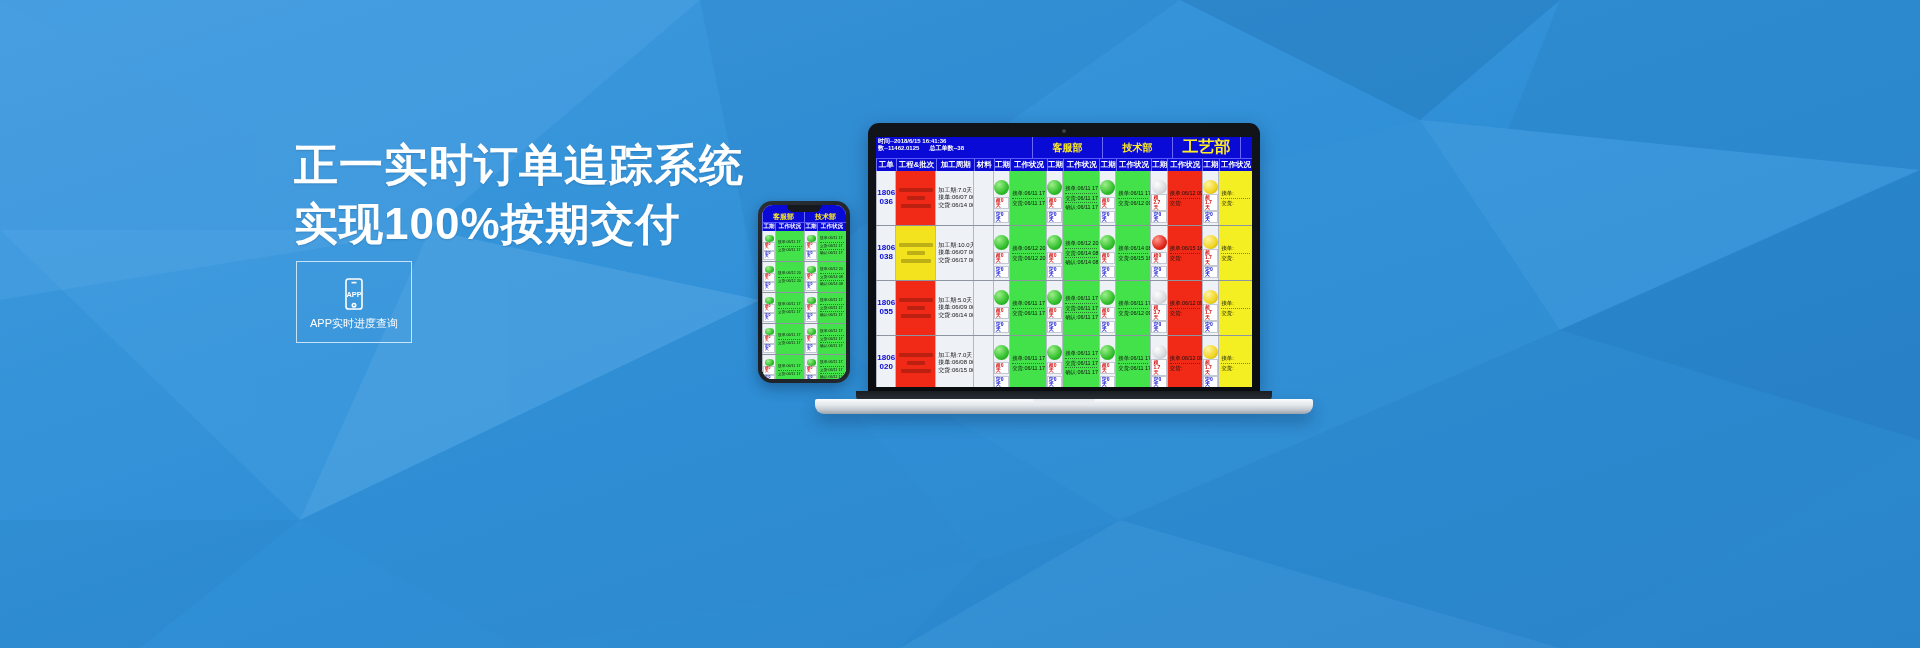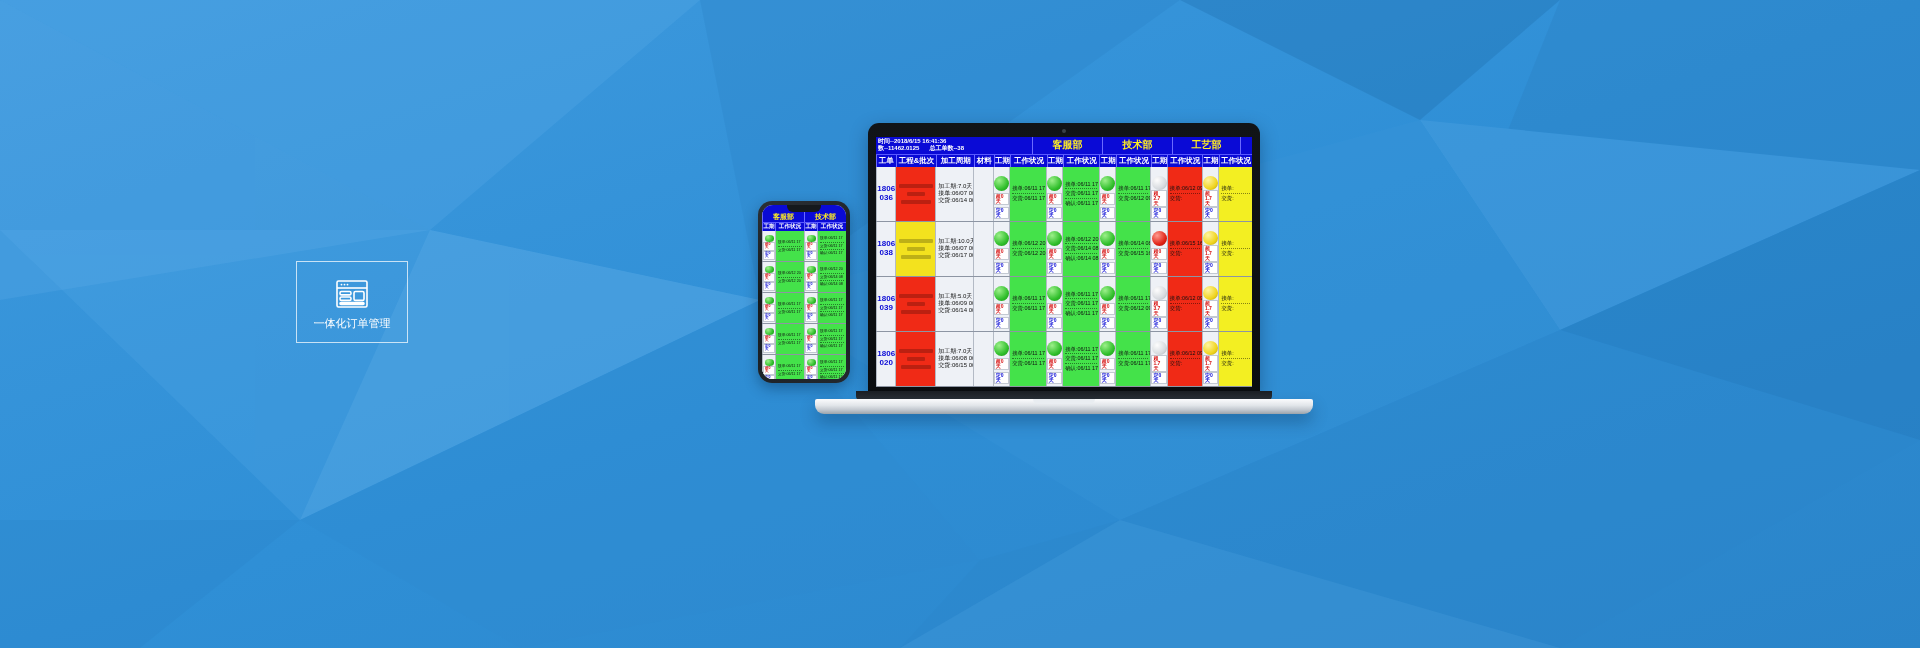--- a/index.html
+++ b/index.html
@@ -173,42 +173,39 @@
     </g>
     <g opacity=".16">
       <polygon points="430,230 760,300 300,520" fill="#7fc2f2"></polygon>
       <polygon points="1120,520 1560,648 900,648" fill="#66b3ec"></polygon>
       <polygon points="0,0 430,230 0,300" fill="#79bdf0"></polygon>
     </g>
   </svg>
 </div>
 
 <div class="copy">
+  <div class="headline">正一实时订单追踪系统</div>
+  <div class="headline">实现100%按期交付</div>
 </div>
 
 <div class="features">
 
-  <div class="feat">
+
+
+  <div class="feat wide">
     <span class="ic">
-      <svg width="34" height="30" viewBox="0 0 34 30" fill="none" stroke="#fff" stroke-width="1.6">
-        <rect x="2" y="2" width="30" height="26" rx="1.5"></rect>
-        <line x1="2" y1="9" x2="32" y2="9"></line>
-        <circle cx="6.5" cy="5.6" r="0.9" fill="#fff" stroke="none"></circle>
-        <circle cx="9.5" cy="5.6" r="0.9" fill="#fff" stroke="none"></circle>
-        <circle cx="12.5" cy="5.6" r="0.9" fill="#fff" stroke="none"></circle>
-        <rect x="5" y="12.5" width="11" height="3.4" rx="1.4"></rect>
-        <rect x="5" y="18" width="11" height="3.4" rx="1.4"></rect>
-        <rect x="19" y="12.5" width="10" height="8.9" rx="1.4"></rect>
-        <rect x="5" y="23.6" width="24" height="1.8" rx=".9"></rect>
+      <svg width="24" height="34" viewBox="0 0 24 34" fill="none" stroke="#fff" stroke-width="1.6">
+        <rect x="4" y="2" width="16" height="30" rx="2.6"></rect>
+        <line x1="9.5" y1="5.6" x2="14.5" y2="5.6"></line>
+        <circle cx="12" cy="28.2" r="1.7"></circle>
+        <text x="12" y="20" font-family="Liberation Sans, sans-serif" font-size="7.4" font-weight="bold" fill="#fff" stroke="none" text-anchor="middle">APP</text>
       </svg>
     </span>
-    <span class="cap">一体化订单管理</span>
+    <span class="cap">APP实时进度查询</span>
   </div>
-
-
 
 </div>
 
 <div class="devices">
 
   <div class="phone">
     <div class="phone-body">
       <div class="phone-screen">
         <div class="notch"></div>
         <div class="erp" id="phone-erp">
@@ -360,21 +357,21 @@
               <div class="erp-meta" style="width: 156px; font-size: 6px;">
                 <div class="l1">时间--2018/6/15 16:41:36</div>
                 <div class="l2">
                   <span>数--11462.0125</span>
                   <span>总工单数--38</span>
                 </div>
               </div>
               <div class="dept-row">
                 <div class="dept" style="width: 70px; font-size: 10px;">客服部</div>
                 <div class="dept" style="width: 70px; font-size: 10px;">技术部</div>
-                <div class="dept" style="width: 68px; font-size: 10px;">工艺部</div>
+                <div class="dept" style="width: 68px; font-size: 16px;">工艺部</div>
                 <div class="dept" style="width: 68px; font-size: 10px;">生产部</div>
               </div>
             </div>
             <div class="erp-head" style="font-size: 7.5px; height: 13px;">
               <div class="hc" style="width: 26px;">工单</div>
               <div class="hc" style="width: 54px;">工程&amp;批次</div>
               <div class="hc" style="width: 50px;">加工周期</div>
               <div class="hc" style="width: 26px;">材料</div>
               <div class="hc" style="width: 22px;">工期</div>
               <div class="hc" style="width: 48px;">工作状况</div>
@@ -522,21 +519,21 @@
                 </div>
                 <div class="cell sub-st yl" style="width: 44px; font-size: 5.4px;">
                   <div class="st-line">接单:</div>
                   <div class="st-sep"></div>
                   <div class="st-line">交货:</div>
                 </div>
               </div>
               <div class="erp-row" style="height: 55px;">
                 <div class="cell c-wo" style="width: 26px; font-size: 8px;">
                   <div>1806</div>
-                  <div>039</div>
+                  <div>055</div>
                 </div>
                 <div class="cell c-proj" style="width: 54px; background: rgb(240, 42, 22); display: flex; flex-direction: column; align-items: center; justify-content: center; gap: 4px;">
                   <div class="blurline" style="width: 34px; height: 4px;"></div>
                   <div class="blurline" style="width: 18px; height: 4px;"></div>
                   <div class="blurline" style="width: 30px; height: 4px;"></div>
                 </div>
                 <div class="cell c-cycle" style="width: 50px; font-size: 6px; display: flex; flex-direction: column; justify-content: center;">
                   <div style="white-space: nowrap;">加工期:5.0天</div>
                   <div style="white-space: nowrap;">接单:06/09 00</div>
                   <div style="white-space: nowrap;">交货:06/14 00</div>

